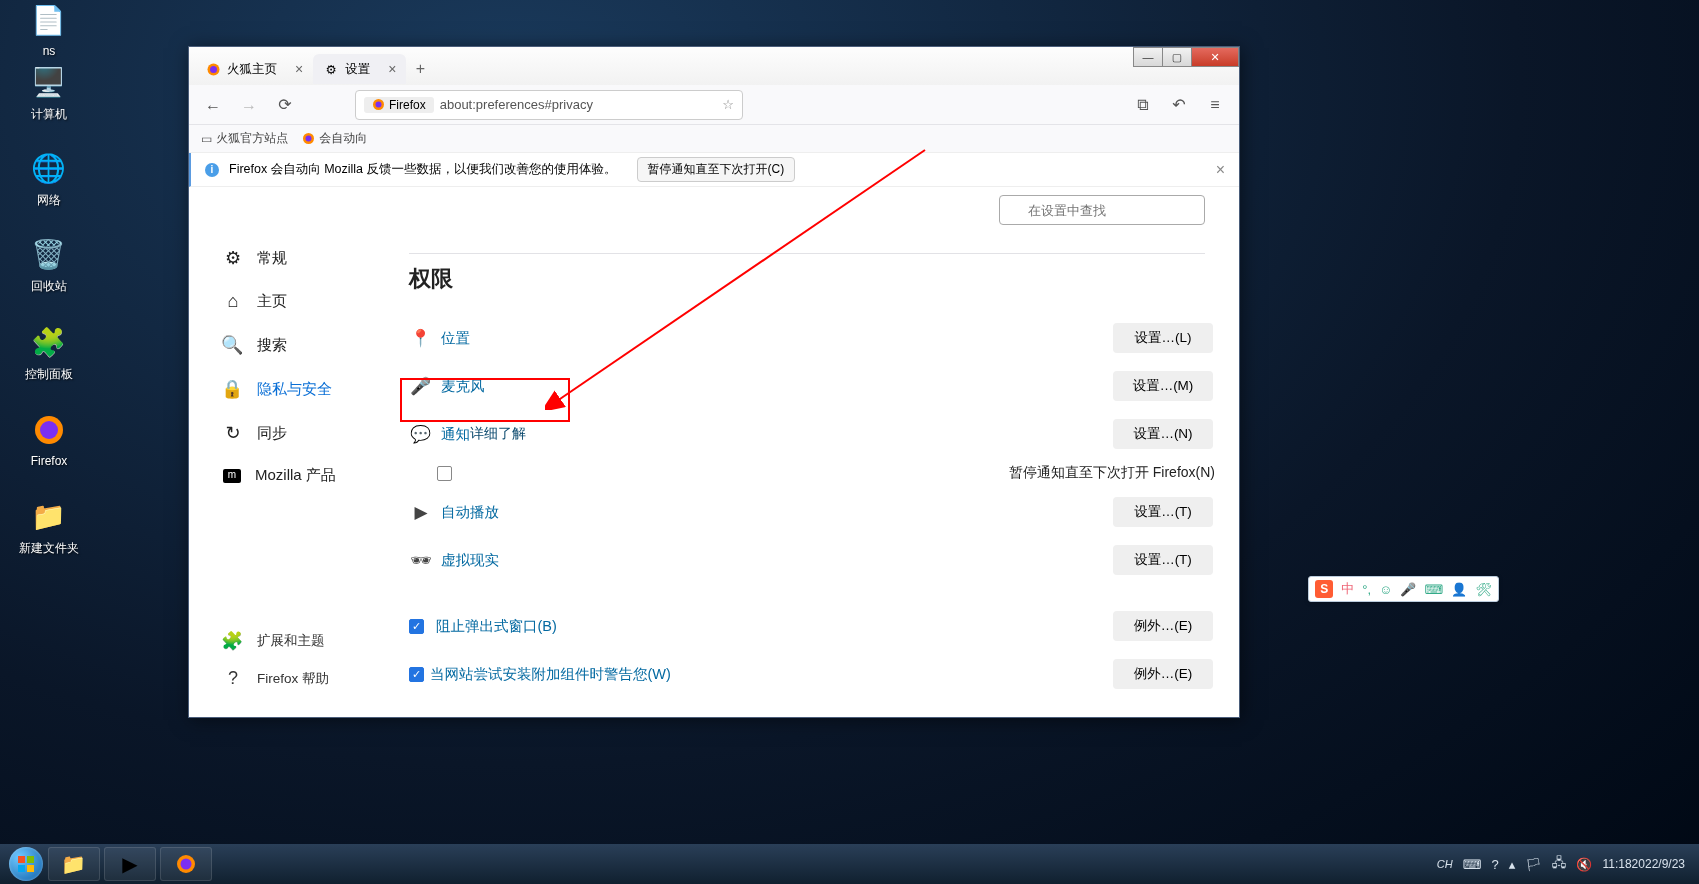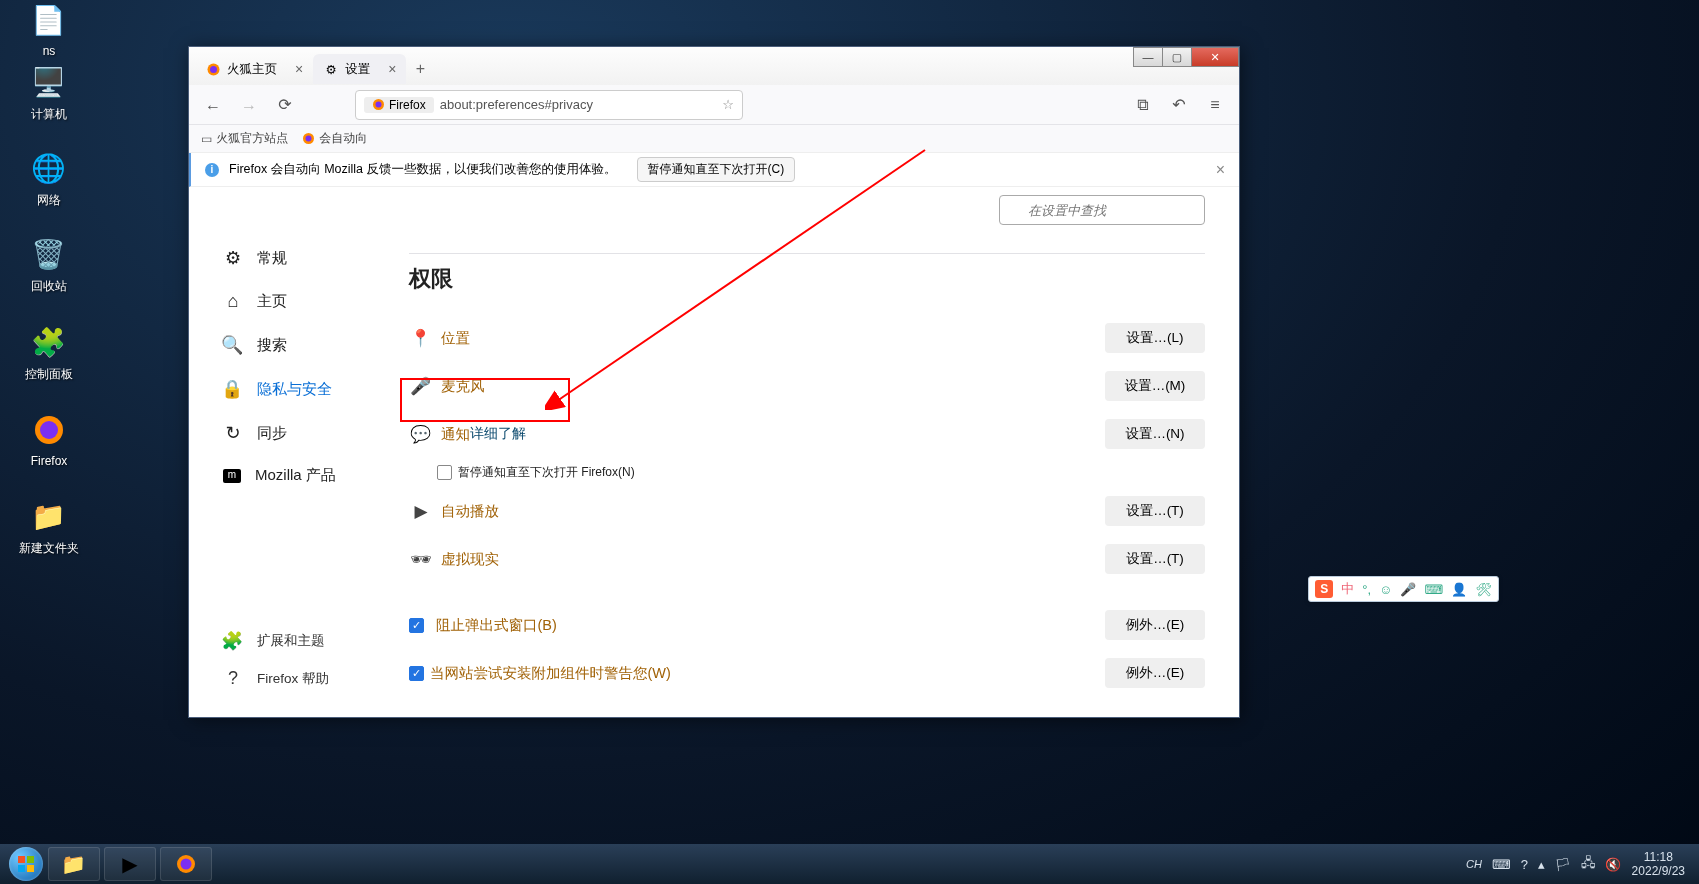--- a/index.html
+++ b/index.html
@@ -41,51 +41,51 @@
   .content { flex: 1; display: flex; overflow: hidden; background: #fff; }
   .sidebar { width: 210px; padding: 50px 0 0 24px; display: flex; flex-direction: column; gap: 2px; }
   .side-item { display: flex; align-items: center; gap: 14px; padding: 10px 10px; font-size: 15px; color: #222; cursor: pointer; border-radius: 4px; }
   .side-item.active { color: #0a6fd6; }
   .side-item .sico { width: 20px; display: inline-flex; justify-content: center; font-size: 18px; }
   .side-bottom { margin-top: auto; margin-bottom: 20px; }
   .side-bottom .side-item { font-size: 13.5px; color: #333; padding: 8px 10px; }
 
   .main { flex: 1; padding: 8px 24px 0 10px; overflow-y: auto; position: relative; }
   .searchwrap { display: flex; justify-content: flex-end; margin-bottom: 28px; margin-right: 10px; }
-  .settings-search { width: 206px; height: 30px; border: 1px solid #aaa; border-radius: 4px; padding: 0 8px 0 28px; font-size: 13px; background: #fff; position: relative; font-style: italic; }
+  .settings-search { width: 206px; height: 30px; border: 1px solid #aaa; border-radius: 4px; padding: 0 8px 0 28px; font-size: 13px; background: #fff; position: relative; }
   .sswrap { position: relative; }
   .sswrap .sicon { position: absolute; left: 8px; top: 50%; transform: translateY(-50%); color: #888; font-size: 14px; }
 
   .section-title { font-size: 22px; font-weight: 600; margin: 10px 0 20px 0; color: #222; }
   .perm-row { display: flex; align-items: center; padding: 9px 0; }
   .perm-row .pico { width: 24px; display: inline-flex; justify-content: center; color: #444; font-size: 17px; }
-  .perm-row .plabel { margin-left: 8px; font-size: 14.5px; color: #a16207; }
+  .perm-row .plabel { margin-left: 8px; font-size: 14.5px; color: #0369a1; }
   .perm-row .plink { color: #0c4a6e; font-size: 14px; cursor: pointer; }
-  .perm-row .pbtn { margin-left: auto; width: 100px; height: 30px; background: #efefef; border: none; border-radius: 4px; font-size: 13.5px; cursor: pointer; margin-right: 10px; text-align: center; }
-  .check-row { display: flex; align-items: center; padding: 6px 0 6px 28px; font-size: 12px; color: #222; gap: 6px; }
+  .perm-row .pbtn { margin-left: auto; width: 100px; height: 30px; background: #efefef; border: none; border-radius: 4px; font-size: 13.5px; cursor: pointer; margin-right: 2px; text-align: center; }
+  .check-row { display: flex; align-items: center; padding: 6px 0 6px 28px; font-size: 14px; color: #222; gap: 16px; justify-content: space-between; }
   .chk { width: 15px; height: 15px; border: 1px solid #888; border-radius: 2px; display: inline-flex; align-items: center; justify-content: center; background: #fff; }
   .chk.checked { background: #2374e1; border-color: #2374e1; color: #fff; font-size: 11px; }
   hr.sep { border: none; border-top: 1px solid #e2e2e6; margin: 2px 10px 6px 0; }
 
   
   .highlight { position: absolute; border: 2.5px solid #ff0000; pointer-events: none; }
   .arrow-svg { position: absolute; pointer-events: none; }
 
   
   .ime { position: absolute; right: 200px; top: 576px; height: 26px; background: #fff; border: 1px solid #bcd; border-radius: 3px; display: flex; align-items: center; padding: 0 6px; gap: 8px; font-size: 13px; color: #2a6; box-shadow: 0 1px 4px rgba(0,0,0,.2); }
   .ime .slogo { width: 18px; height: 18px; background: #ff5c33; color: #fff; border-radius: 3px; display: inline-flex; align-items: center; justify-content: center; font-size: 12px; font-weight: bold; }
   .ime span.glyph { color: #3a8; cursor: pointer; }
 
   
   .taskbar { position: absolute; left: 0; bottom: 0; width: 100%; height: 40px; background: linear-gradient(#2a3f58,#10202f); display: flex; align-items: center; padding: 0 6px; }
   .start { width: 40px; height: 40px; display: flex; align-items: center; justify-content: center; cursor: pointer; }
   .start-orb { width: 34px; height: 34px; border-radius: 50%; background: radial-gradient(circle at 30% 30%, #6fc8ff, #0a5da8); display: flex; align-items: center; justify-content: center; box-shadow: 0 0 3px rgba(255,255,255,.4) inset; }
   .tb-item { width: 52px; height: 34px; margin: 0 2px; display: flex; align-items: center; justify-content: center; background: rgba(255,255,255,.06); border: 1px solid rgba(255,255,255,.12); border-radius: 3px; cursor: pointer; font-size: 20px; }
   .tray { margin-left: auto; display: flex; align-items: center; gap: 10px; color: #d8e2ec; font-size: 12px; padding-right: 8px; }
-  .tray .clock { text-align: center; line-height: 1.2; font-size: 12px; display: flex; flex-direction: column; }
+  .tray .clock { text-align: center; line-height: 1.2; font-size: 12px; display: flex; }
   .tray .ticon { cursor: pointer; font-size: 13px; }
   .tray .lang { font-size: 11px; font-style: italic; }
 
   
   svg { display: block; }
 </style>
 </head>
 <body>
 
 <div class="desktop">

